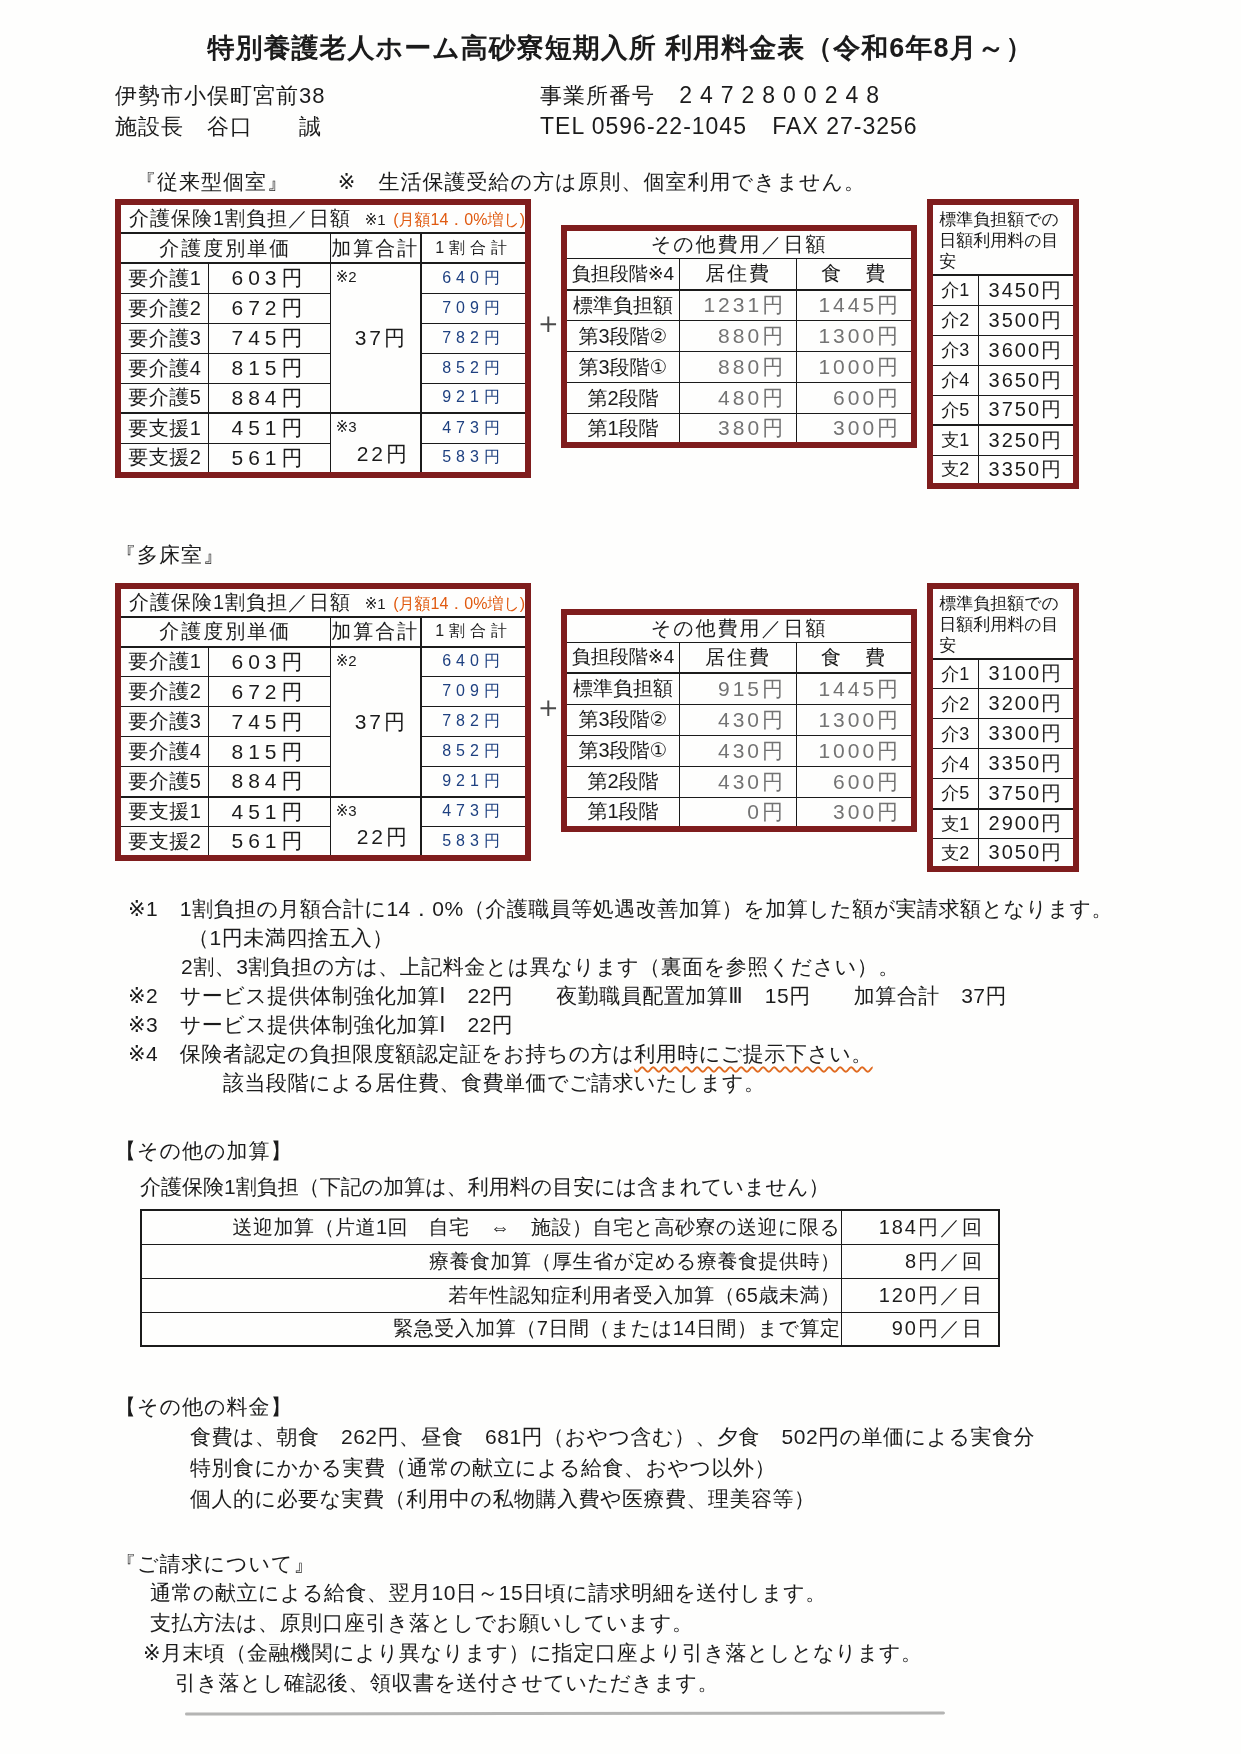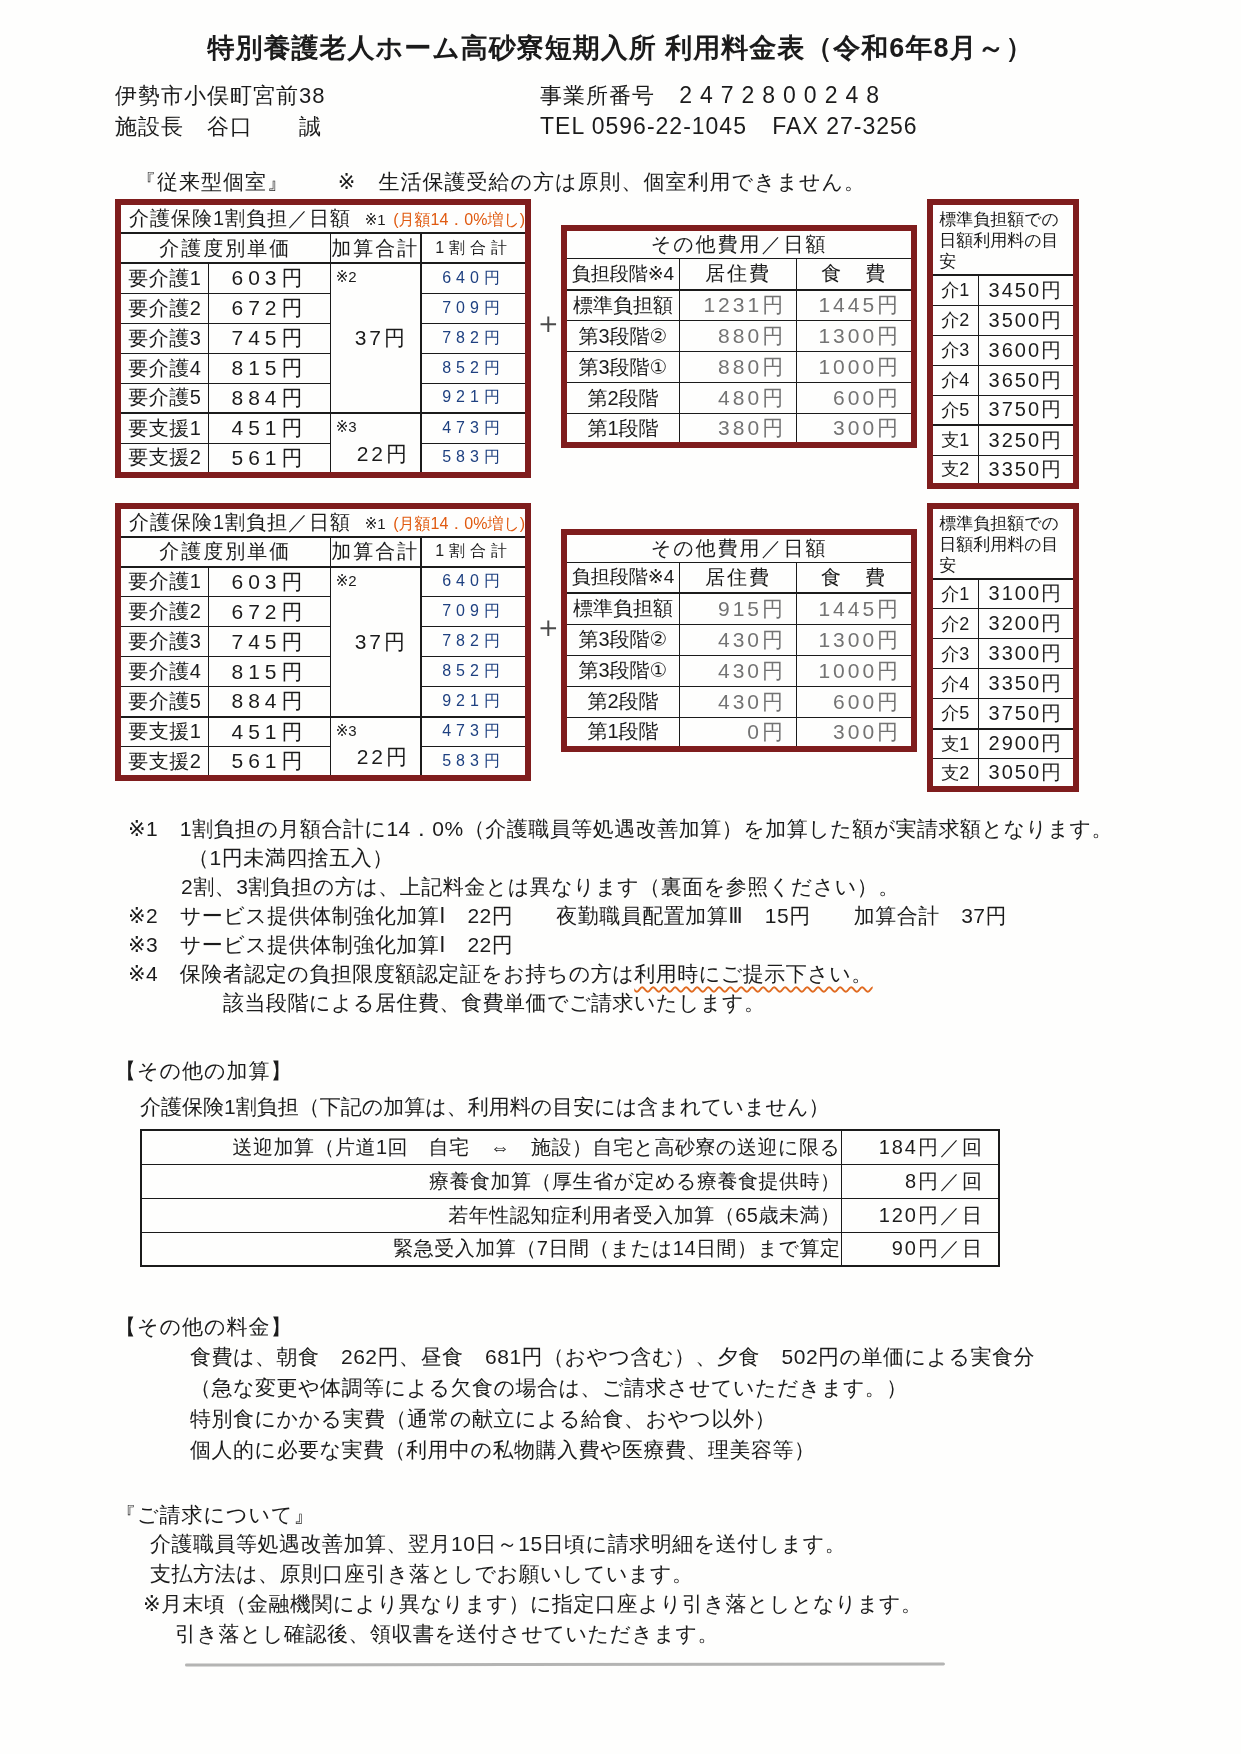--- a/index.html
+++ b/index.html
@@ -268,20 +268,23 @@
           <tr>
             <td class="e-lbl">支2</td>
             <td class="e-val">3350円</td>
           </tr>
         </tbody>
           </table>
       </div>
     </section>
 
     <section class="room room-1">
+      <div class="room-head">
+        <span>『多床室』</span>
+      </div>
       <div class="tables-row">
         <table class="tbl care">
           <tbody>
               <tr>
                 <td class="cap-cell" colspan="4">
             <span class="cap-main">介護保険1割負担／日額</span>
             <span class="cap-ref">※1</span>
             <span class="cap-orange">(月額14．0%増し)</span>
           </td>
               </tr>
@@ -448,28 +451,27 @@
           <td class="x-label">緊急受入加算（7日間（または14日間）まで算定</td>
           <td class="x-price">90円／日</td>
         </tr>
       </tbody>
         </table>
     </section>
 
     <section class="fees">
       <div class="sec-heading">【その他の料金】</div>
       <div class="line">食費は、朝食　262円、昼食　681円（おやつ含む）、夕食　502円の単価による実食分</div>
-      <div class="line">（急な変更や体調等による欠食の場合は、ご請求させていただきます。）</div>
       <div class="line">特別食にかかる実費（通常の献立による給食、おやつ以外）</div>
       <div class="line">個人的に必要な実費（利用中の私物購入費や医療費、理美容等）</div>
     </section>
 
     <section class="billing">
       <div class="sec-heading">『ご請求について』</div>
-      <div class="line b-ind1">介護職員等処遇改善加算、翌月10日～15日頃に請求明細を送付します。</div>
+      <div class="line b-ind1">通常の献立による給食、翌月10日～15日頃に請求明細を送付します。</div>
       <div class="line b-ind1">支払方法は、原則口座引き落としでお願いしています。</div>
       <div class="line b-ind2">※月末頃（金融機関により異なります）に指定口座より引き落としとなります。</div>
       <div class="line b-ind3">引き落とし確認後、領収書を送付させていただきます。</div>
     </section>
 
     <div class="scan-line"></div>
 
   </div>
 </div>
 

